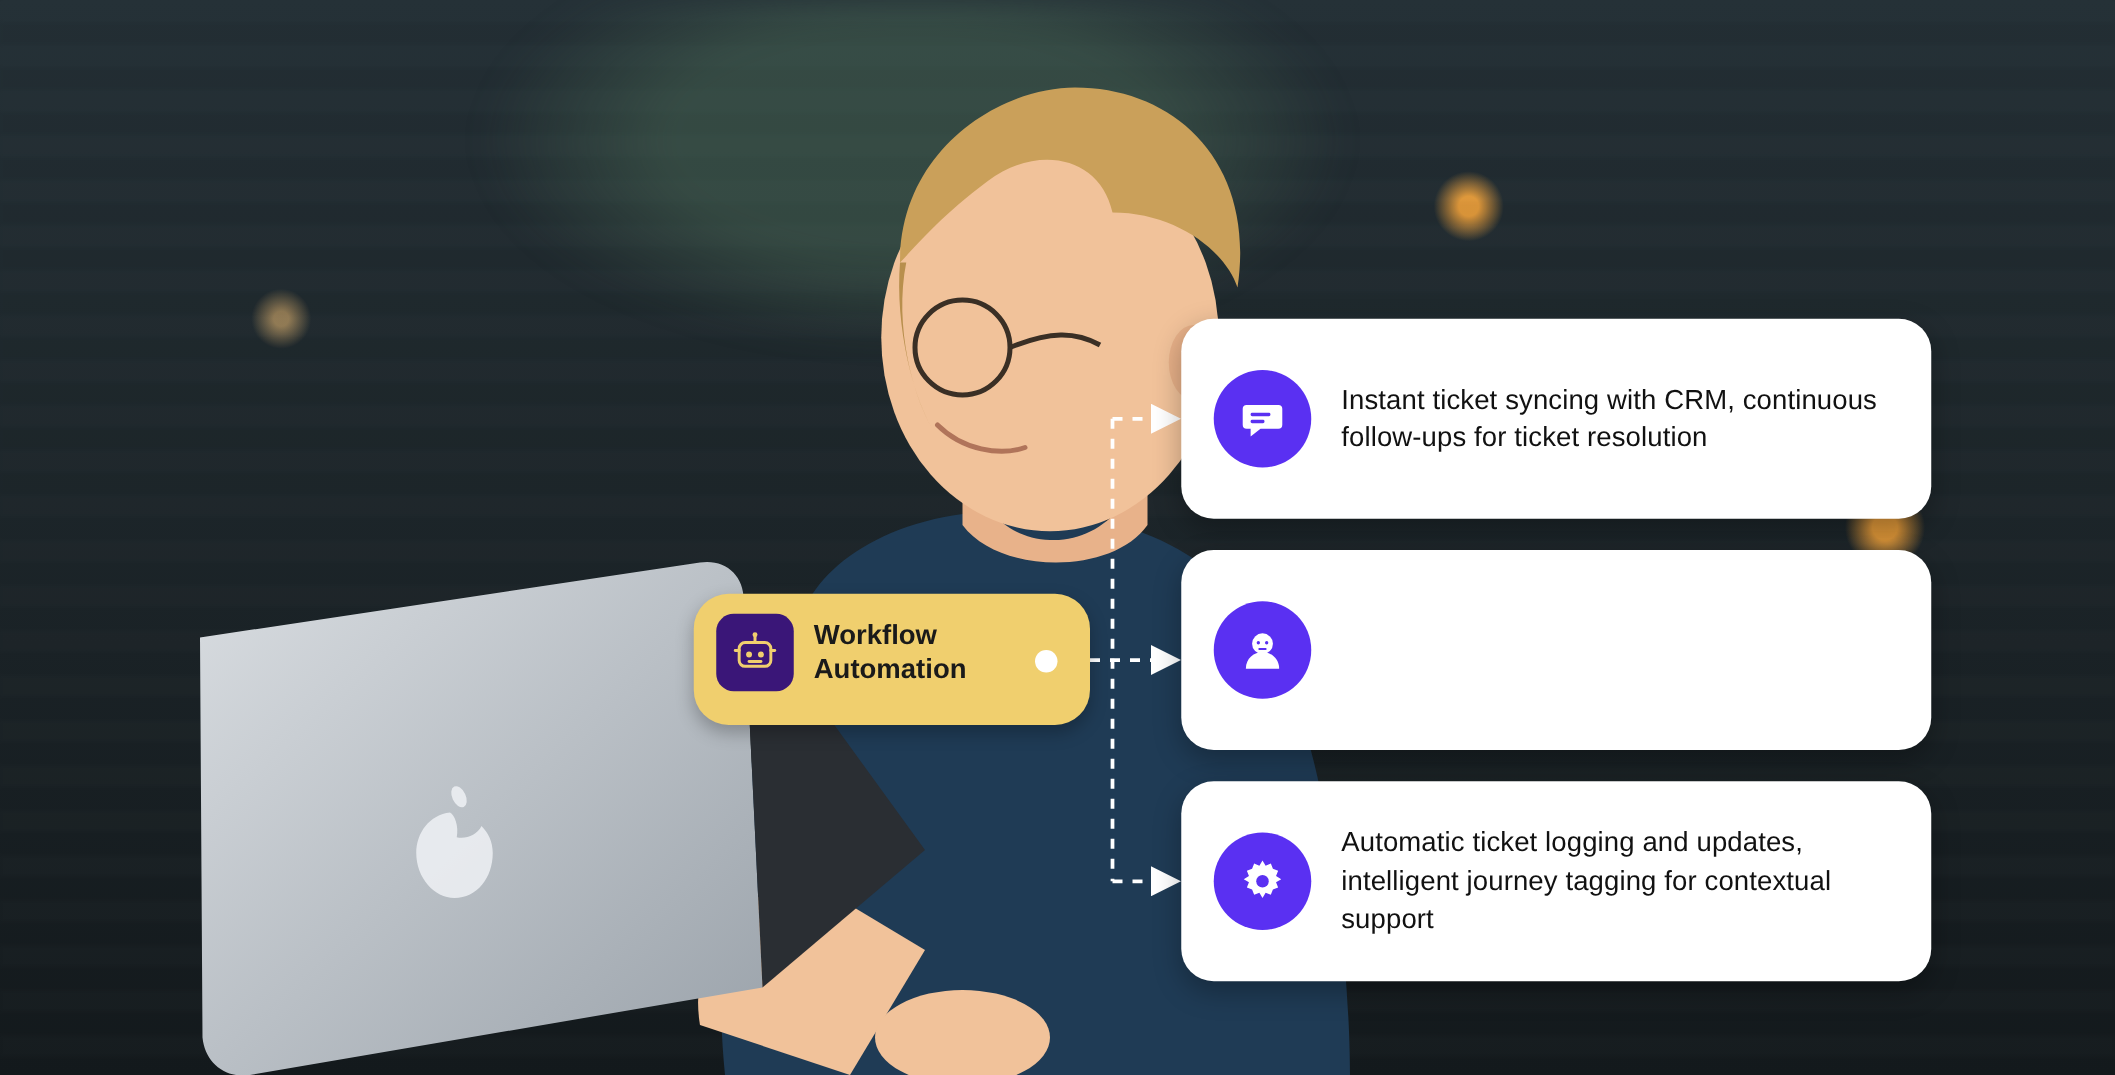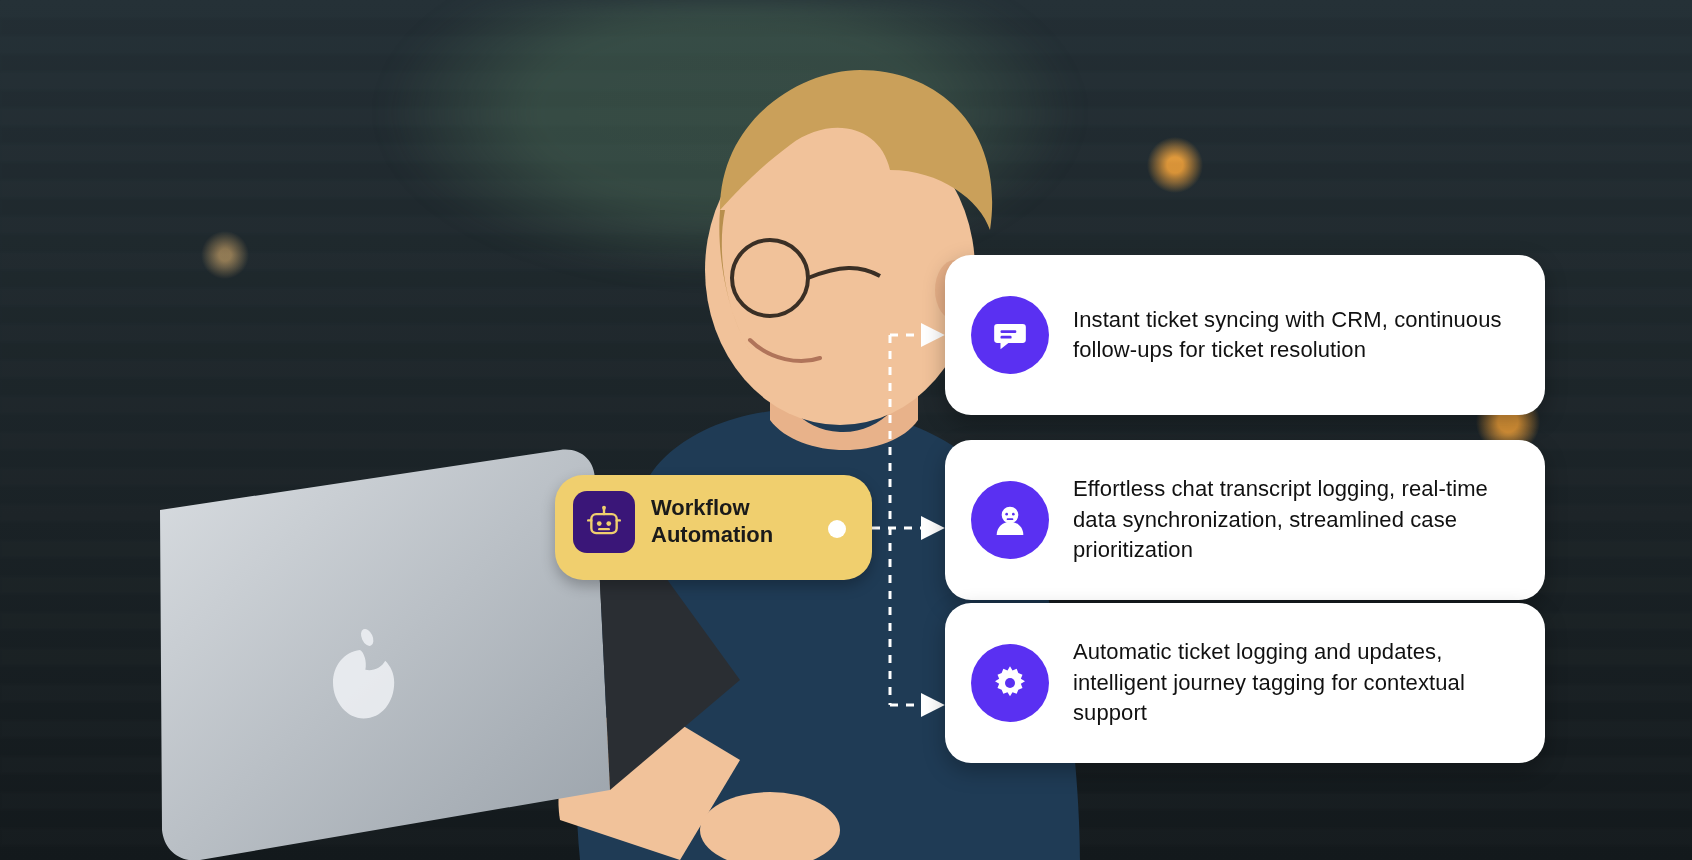--- a/index.html
+++ b/index.html
@@ -93,21 +93,21 @@
     flex:0 0 78px; width:78px; height:78px; border-radius:50%;
     background:#5a30f2;
     display:flex; align-items:center; justify-content:center;
     color:#fff;
   }
   .card .text{
     font-size:22px; line-height:1.38; color:#111; letter-spacing:0.1px;
   }
   .card.c1{ left:945px; top:255px; height:160px; }
   .card.c2{ left:945px; top:440px; height:160px; }
-  .card.c3{ left:945px; top:603px; height:160px; }
+  .card.c3{ left:945px; top:625px; height:160px; }
 
   
   svg.connectors{
     position:absolute; inset:0; width:1692px; height:860px;
     pointer-events:none;
   }
 </style>
 </head>
 <body>
 
@@ -208,21 +208,20 @@
     <div class="card c2">
       <div class="icon-circle">
         <svg width="40" height="40" viewBox="0 0 48 48" fill="currentColor">
           <circle cx="24" cy="18" r="10"></circle>
           <path d="M8 42 c 0 -10 8 -16 16 -16 s 16 6 16 16 z"></path>
           <circle cx="20" cy="17" r="1.6" fill="#5a30f2"></circle>
           <circle cx="28" cy="17" r="1.6" fill="#5a30f2"></circle>
           <rect x="20" y="22" width="8" height="2" rx="1" fill="#5a30f2"></rect>
         </svg>
       </div>
-      <div class="text">Effortless chat transcript logging, real-time data synchronization, streamlined case prioritization</div>
     </div>
 
     <div class="card c3">
       <div class="icon-circle">
         <svg width="40" height="40" viewBox="0 0 48 48" fill="currentColor">
           <path d="M24 4 l3 5 5-2 2 5 5 2 -2 5 5 3 -5 3 2 5 -5 2 -2 5 -5 -2 -3 5 -3 -5 -5 2 -2 -5 -5 -2 2 -5 -5 -3 5 -3 -2 -5 5 -2 2 -5 5 2 z"></path>
           <circle cx="24" cy="24" r="6" fill="#5a30f2"></circle>
         </svg>
       </div>
       <div class="text">Automatic ticket logging and updates, intelligent journey tagging for contextual support</div>

